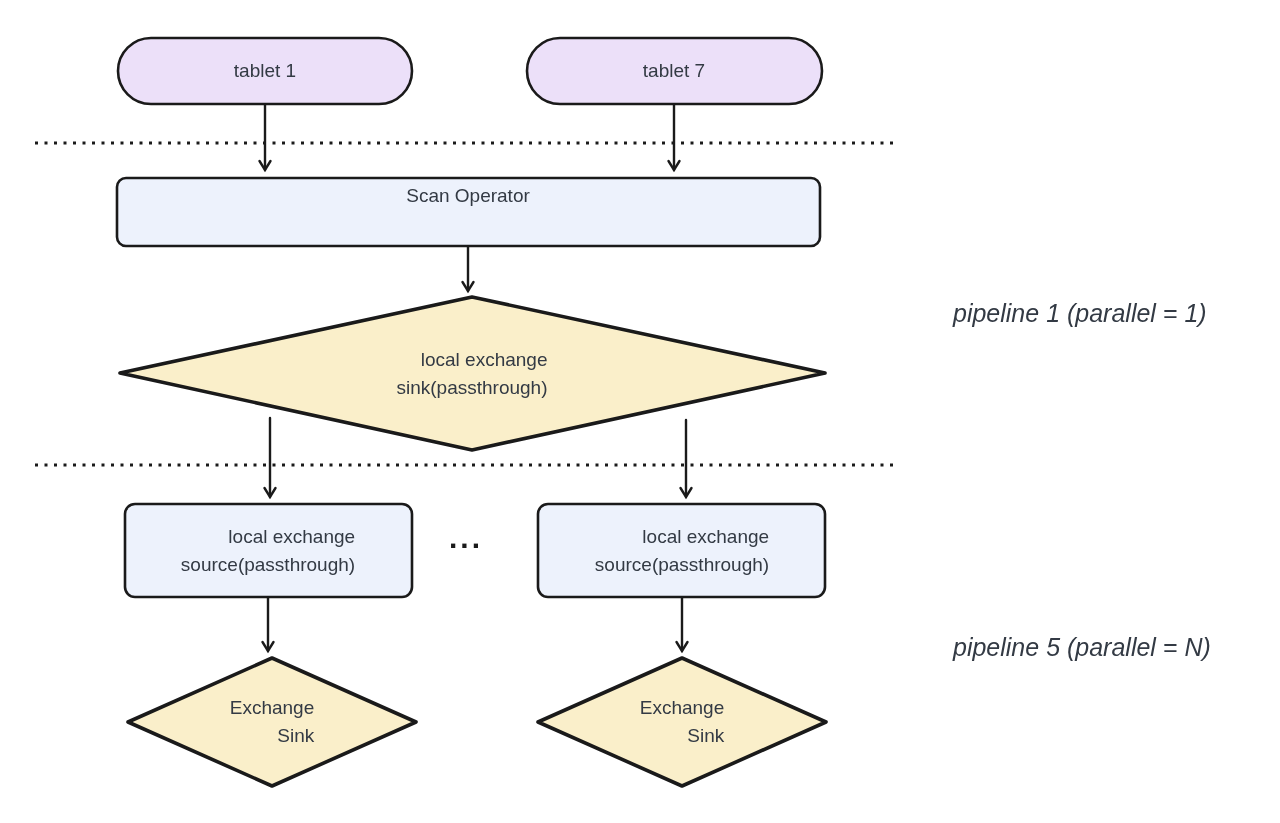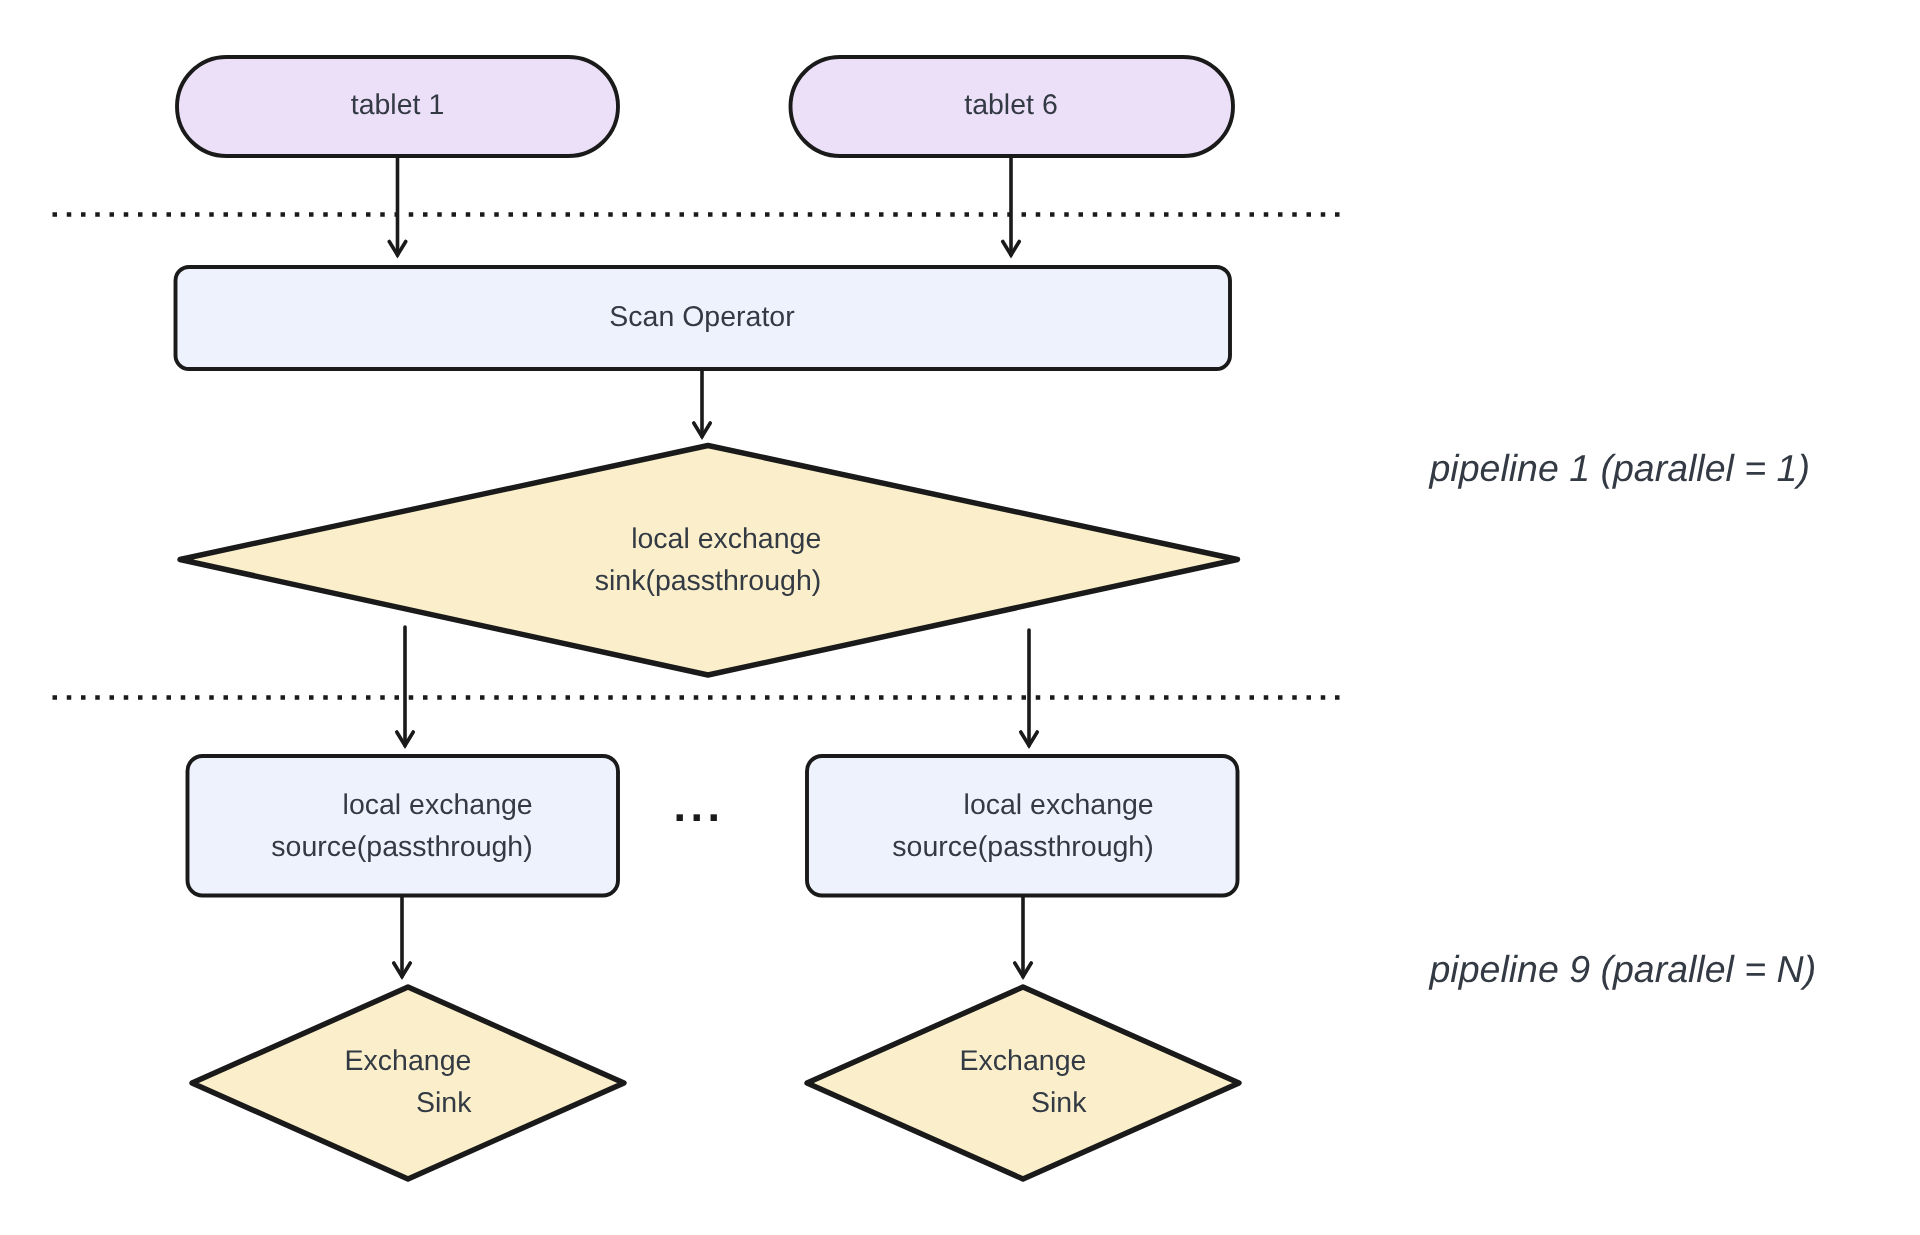--- a/index.html
+++ b/index.html
@@ -73,22 +73,22 @@
     <line class="edge" x1="265" y1="105" x2="265" y2="170" marker-end="url(#ah)"></line>
     <line class="edge" x1="674" y1="105" x2="674" y2="170" marker-end="url(#ah)"></line>
     <line class="edge" x1="468" y1="247" x2="468" y2="291" marker-end="url(#ah)"></line>
     <line class="edge" x1="270" y1="418" x2="270" y2="497" marker-end="url(#ah)"></line>
     <line class="edge" x1="686" y1="420" x2="686" y2="497" marker-end="url(#ah)"></line>
     <line class="edge" x1="268" y1="598" x2="268" y2="651" marker-end="url(#ah)"></line>
     <line class="edge" x1="682" y1="598" x2="682" y2="651" marker-end="url(#ah)"></line>
   </svg>
 
   <div class="label" style="left:265px; top:71px">tablet 1</div>
-  <div class="label" style="left:674px; top:71px">tablet 6</div>
-  <div class="label" style="left:468px; top:212px">Scan Operator</div>
+  <div class="label" style="left:674px; top:71px">tablet 7</div>
+  <div class="label" style="left:468px; top:196px">Scan Operator</div>
 
   <div class="label" style="left:472px; top:374px">
     <span>local exchange</span>
     <span>sink(passthrough)</span>
   </div>
 
   <div class="label" style="left:268px; top:551px">
     <span>local exchange</span>
     <span>source(passthrough)</span>
   </div>
@@ -104,15 +104,15 @@
     <span>Exchange</span>
     <span>Sink</span>
   </div>
 
   <div class="label" style="left:682px; top:722px">
     <span>Exchange</span>
     <span>Sink</span>
   </div>
 
   <div class="annotation" style="left:953px; top:313px">pipeline 1 (parallel = 1)</div>
-  <div class="annotation" style="left:953px; top:647px">pipeline 9 (parallel = N)</div>
+  <div class="annotation" style="left:953px; top:647px">pipeline 5 (parallel = N)</div>
 
 </div>
 
 </body></html>

